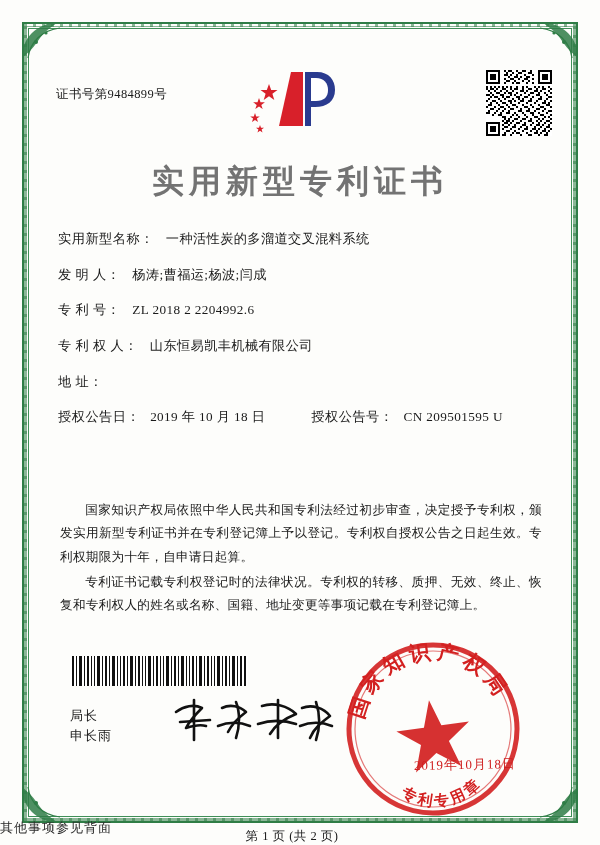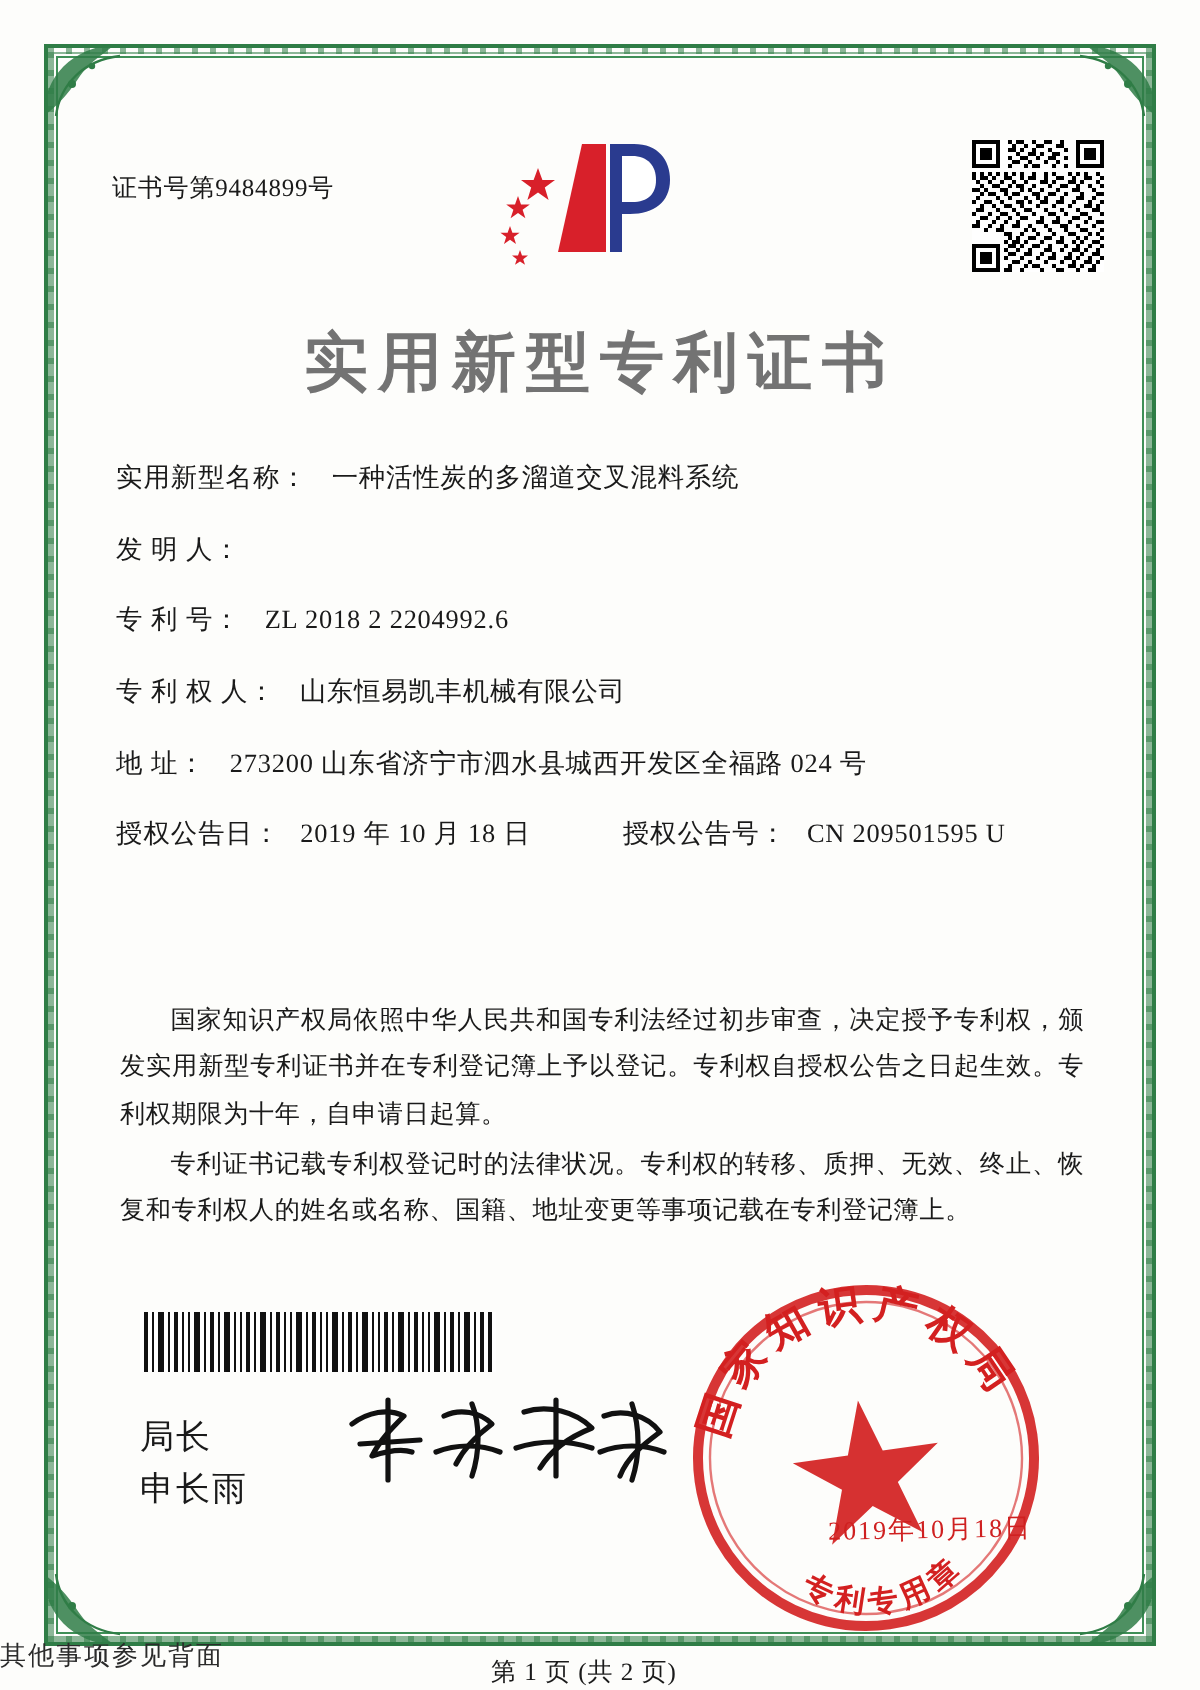--- a/index.html
+++ b/index.html
@@ -178,21 +178,21 @@
     top: 600px;
     width: 178px;
     height: 30px;
   }
 
   
   .sign-block {
     position: absolute;
     left: 22px;
     top: 650px;
-    font-size: 17px;
+    font-size: 13px;
     line-height: 1.55;
     letter-spacing: 1px;
   }
   .signature {
     position: absolute;
     left: 118px;
     top: 636px;
     width: 180px;
     height: 58px;
   }
@@ -556,32 +556,32 @@
 
     <div class="title">实用新型专利证书</div>
 
     <div class="fields">
       <div class="row">
         <span class="label">实用新型名称：</span>
         <span class="value">一种活性炭的多溜道交叉混料系统</span>
       </div>
       <div class="row">
         <span class="label">发 明 人：</span>
+        <span class="value">杨涛;曹福运;杨波;闫成</span>
       </div>
       <div class="row">
         <span class="label">专 利 号：</span>
         <span class="value">ZL 2018 2 2204992.6</span>
       </div>
       <div class="row">
         <span class="label">专 利 权 人：</span>
         <span class="value">山东恒易凯丰机械有限公司</span>
       </div>
       <div class="row">
         <span class="label">地 址：</span>
-        <span class="value">273200 山东省济宁市泗水县城西开发区全福路 024 号</span>
       </div>
       <div class="row two-col">
         <span class="label">授权公告日：</span>
         <span class="value">2019 年 10 月 18 日</span>
         <span class="sep"></span>
         <span class="label">授权公告号：</span>
         <span class="value">CN 209501595 U</span>
       </div>
     </div>
 

